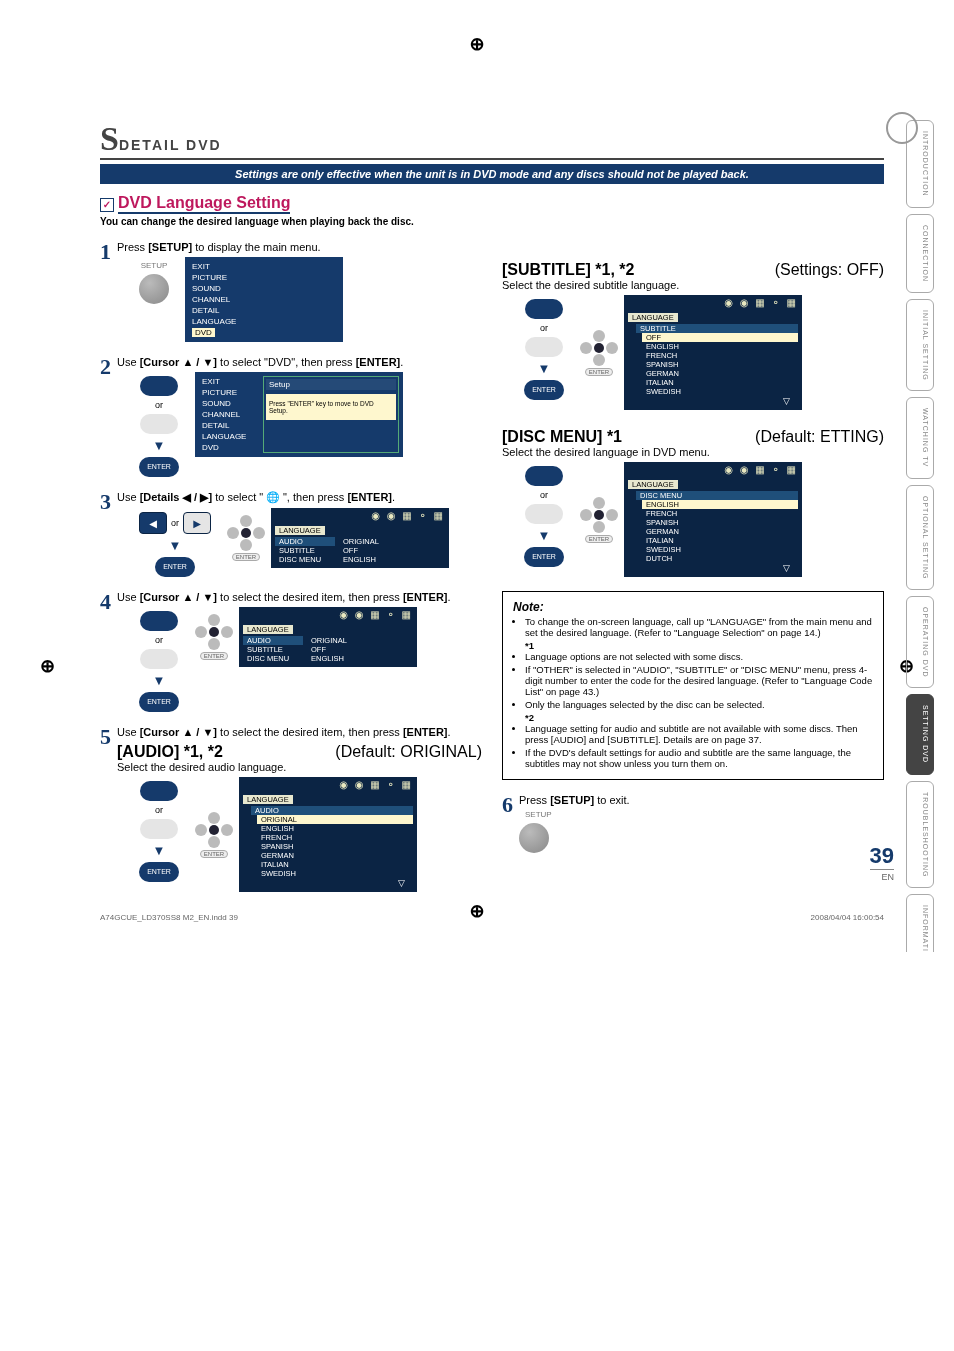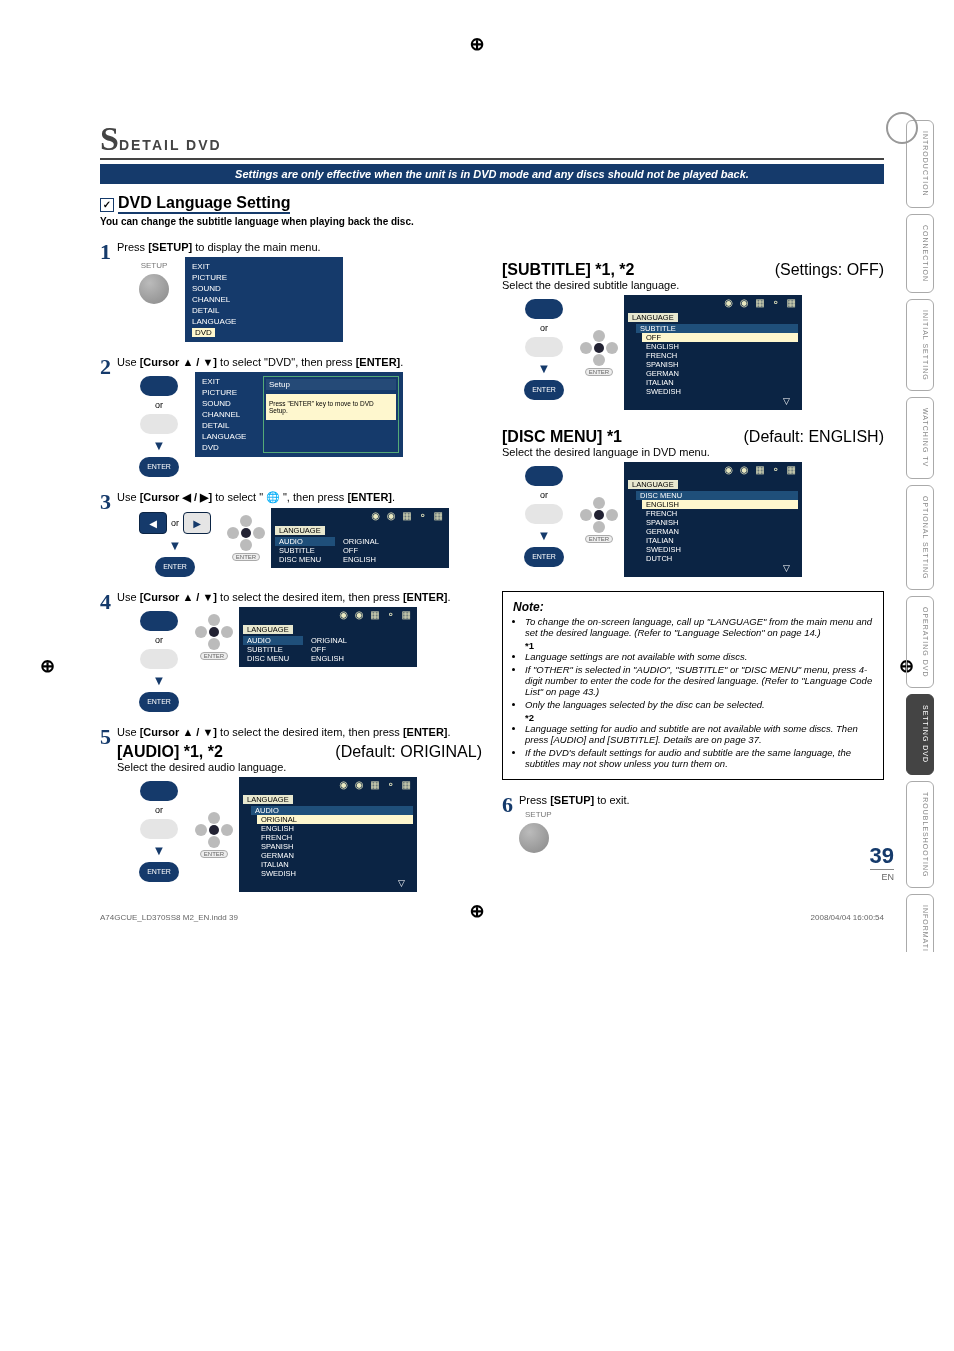--- a/index.html
+++ b/index.html
@@ -8,21 +8,21 @@
   .crossleft{position:absolute;left:40px;top:655px;font-size:18px;font-weight:bold}
   .crossright{position:absolute;right:40px;top:655px;font-size:18px;font-weight:bold}
   .page{padding:120px 70px 60px 100px;position:relative}
   .title-bar{border-bottom:2px solid #444;margin-bottom:4px}
   .title-bar .big-s{font-family:Georgia,serif;font-size:34px;font-weight:bold;color:#444;display:inline-block;vertical-align:baseline}
   .title-bar .rest{font-size:14px;letter-spacing:2px;color:#444;font-weight:bold}
   .circle-o{position:absolute;right:-34px;top:-8px;border:2px solid #999;border-radius:50%;width:28px;height:28px}
   .banner{background:#153a6b;color:#fff;font-style:italic;font-weight:bold;text-align:center;padding:4px 8px;font-size:11px;margin-bottom:10px}
   .cols{display:flex;gap:20px}
   .col{flex:1;min-width:0}
-  .heading{color:#000000;font-weight:bold;font-size:16px}
+  .heading{color:#be185d;font-weight:bold;font-size:16px}
   .heading .check{display:inline-block;border:1px solid #153a6b;width:12px;height:12px;text-align:center;line-height:12px;font-size:10px;margin-right:4px}
   .under{border-bottom:2px solid #153a6b;display:inline-block}
   .sub{font-weight:bold;font-size:10px;margin-top:2px}
   .step{display:flex;align-items:flex-start;gap:6px;margin-top:14px}
   .num{color:#153a6b;font-weight:bold;font-size:22px;font-family:Georgia,serif;line-height:1}
   .step-body{flex:1}
   .remote-col{display:flex;flex-direction:column;align-items:center;gap:4px;font-size:9px;margin:4px 10px 0 22px}
   .remote-row{display:flex;align-items:center;gap:6px}
   .btn-gray{width:30px;height:30px;border-radius:50%;background:radial-gradient(circle at 35% 30%,#bbb,#888);display:inline-block}
   .btn-oval{width:38px;height:20px;border-radius:12px;display:inline-block;background:#153a6b}
@@ -43,21 +43,21 @@
   .dpad-h{display:flex;align-items:center;gap:2px}
   .dpad .pad{width:12px;height:12px;border-radius:50%;background:#bbb}
   .dpad .c{width:10px;height:10px;background:#223;border-radius:50%}
   .dpad-enter{border:1px solid #aaa;border-radius:4px;color:#666;font-size:6px;padding:0 3px;margin-top:2px;background:#eee}
   .osd-wrap{display:inline-flex;align-items:center;gap:6px;vertical-align:top}
   .subhead{font-weight:bold;font-size:16px;margin-top:4px}
   .subhead .def{font-weight:normal;float:right}
   .note{border:1px solid #000;padding:8px 10px;margin-top:14px;font-size:9.5px}
   .note .nt{font-weight:bold;font-style:italic;font-size:12px}
   .note ul{margin:2px 0 0 12px;padding:0}
-  .note li{font-style:italic;margin-bottom:2px}
+  .note li{margin-bottom:2px}
   .note .star{font-weight:bold;font-style:normal}
   .tabs{position:absolute;right:20px;top:120px;display:flex;flex-direction:column;gap:6px}
   .tab{border:1px solid #aaa;border-radius:6px;padding:10px 4px;width:18px;font-size:7px;writing-mode:vertical-rl;text-align:center;letter-spacing:1px;color:#888}
   .tab.active{background:#444;color:#fff;border-color:#444}
   .pgnum{position:absolute;right:60px;bottom:70px;text-align:right}
   .pgnum .n{font-size:22px;font-weight:bold;color:#153a6b}
   .pgnum .en{font-size:9px;color:#666;border-top:1px solid #888;padding-top:2px;width:24px;margin-left:auto}
   .footer{position:absolute;left:100px;bottom:30px;right:70px;display:flex;justify-content:space-between;font-size:8px;color:#666}
   .tri-dn{font-size:9px;color:#fff;background:#0b2444;text-align:right;padding:0 8px}
   .arrow-lr{width:26px;height:20px;border-radius:4px;display:inline-flex;align-items:center;justify-content:center;background:#153a6b;color:#fff;font-size:10px;border:1px solid #0b2444}
@@ -88,21 +88,21 @@
   <div class="title-bar" style="position:relative">
     <span class="big-s">S</span><span class="rest">DETAIL   DVD</span>
     <span class="circle-o"></span>
   </div>
 
   <div class="banner">Settings are only effective when the unit is in DVD mode and any discs should not be played back.</div>
 
   <div class="heading">
     <span class="check">✓</span><span class="under">DVD Language Setting</span>
   </div>
-  <div class="sub">You can change the subtitle language when playing back the disc.</div>
+  <div class="sub">You can change the desired language when playing back the disc.</div>
 
   <div class="cols">
 
     <div class="col">
 
       <div class="step">
         <span class="num">1</span>
         <div class="step-body">
           <span><span>Press </span><span class="b">[SETUP]</span><span> to display the main menu.</span></span>
           <div class="remote-row" style="margin-top:4px;align-items:flex-start">
@@ -152,21 +152,21 @@
                   </div>
                 </div>
               </div>
           </div>
         </div>
       </div>
 
       <div class="step">
         <span class="num">3</span>
         <div class="step-body">
-          <span><span>Use </span><span class="b">[Cursor ◀ / ▶]</span><span> to select " 🌐 ", then press </span><span class="b">[ENTER]</span><span>.</span></span>
+          <span><span>Use </span><span class="b">[Details ◀ / ▶]</span><span> to select " 🌐 ", then press </span><span class="b">[ENTER]</span><span>.</span></span>
           <div class="remote-row" style="margin-top:4px;align-items:flex-start">
             <div class="remote-col">
               <div style="display:flex;gap:4px;align-items:center">
                 <span class="arrow-lr">◀</span>
                 <span>or</span>
                 <span class="arrow-lr" style="background:#e5e5e5;color:#153a6b">▶</span>
               </div>
               <span style="color:#153a6b;font-size:13px">▼</span>
               <span class="btn-enter">ENTER</span>
             </div>
@@ -296,21 +296,21 @@
                 <span class="pad"></span>
               </div>
               <span class="pad"></span>
               <span class="dpad-enter">ENTER</span>
             </div>
           <div class="osd" id="osdSub"><div class="tabicons">◉ ◉ ▦ ⚬ ▦</div><div style="height:12px"></div><div class="hdr">LANGUAGE</div><div class="row sel" style="margin-left:8px">SUBTITLE</div><div class="row" style="margin-left:14px;background:#fef7ce;color:#000">OFF</div><div class="row" style="margin-left:14px;">ENGLISH</div><div class="row" style="margin-left:14px;">FRENCH</div><div class="row" style="margin-left:14px;">SPANISH</div><div class="row" style="margin-left:14px;">GERMAN</div><div class="row" style="margin-left:14px;">ITALIAN</div><div class="row" style="margin-left:14px;">SWEDISH</div><div class="tri-dn">▽</div></div>
         </div>
       </div>
 
       <div class="subhead" style="margin-top:18px">
-        <span>[DISC MENU] *1</span><span class="def">(Default: ENGLISH)</span>
+        <span>[DISC MENU] *1</span><span class="def">(Default: ETTING)</span>
       </div>
       <div>Select the desired language in DVD menu.</div>
       <div class="remote-row" style="margin-top:4px;align-items:flex-start">
         <div class="remote-col">
           <span class="btn-oval"></span>
           <span>or</span>
           <span class="btn-oval btn-dn"></span>
           <span style="color:#153a6b;font-size:13px">▼</span>
           <span class="btn-enter">ENTER</span>
         </div>
@@ -327,21 +327,21 @@
             </div>
           <div class="osd" id="osdDisc"><div class="tabicons">◉ ◉ ▦ ⚬ ▦</div><div style="height:12px"></div><div class="hdr">LANGUAGE</div><div class="row sel" style="margin-left:8px">DISC MENU</div><div class="row" style="margin-left:14px;background:#fef7ce;color:#000">ENGLISH</div><div class="row" style="margin-left:14px;">FRENCH</div><div class="row" style="margin-left:14px;">SPANISH</div><div class="row" style="margin-left:14px;">GERMAN</div><div class="row" style="margin-left:14px;">ITALIAN</div><div class="row" style="margin-left:14px;">SWEDISH</div><div class="row" style="margin-left:14px;">DUTCH</div><div class="tri-dn">▽</div></div>
         </div>
       </div>
 
       <div class="note">
         <div class="nt">Note:</div>
         <ul id="noteList">
             <li>To change the on-screen language, call up "LANGUAGE" from the main menu and set the desired language. (Refer to "Language Selection" on page 14.)</li>
             <div class="star">*1</div>
-            <li>Language settings are not available with some discs.</li>
+            <li>Language options are not selected with some discs.</li>
             <li>If "OTHER" is selected in "AUDIO", "SUBTITLE" or "DISC MENU" menu, press 4-digit number to enter the code for the desired language. (Refer to "Language Code List" on page 43.)</li>
             <li>Only the languages selected by the disc can be selected.</li>
             <div class="star">*2</div>
             <li>Language setting for audio and subtitle are not available with some discs. Then press [AUDIO] and [SUBTITLE]. Details are on page 37.</li>
             <li>If the DVD's default settings for audio and subtitle are the same language, the subtitles may not show unless you turn them on.</li>
           </ul>
       </div>
 
       <div class="step">
         <span class="num">6</span>

